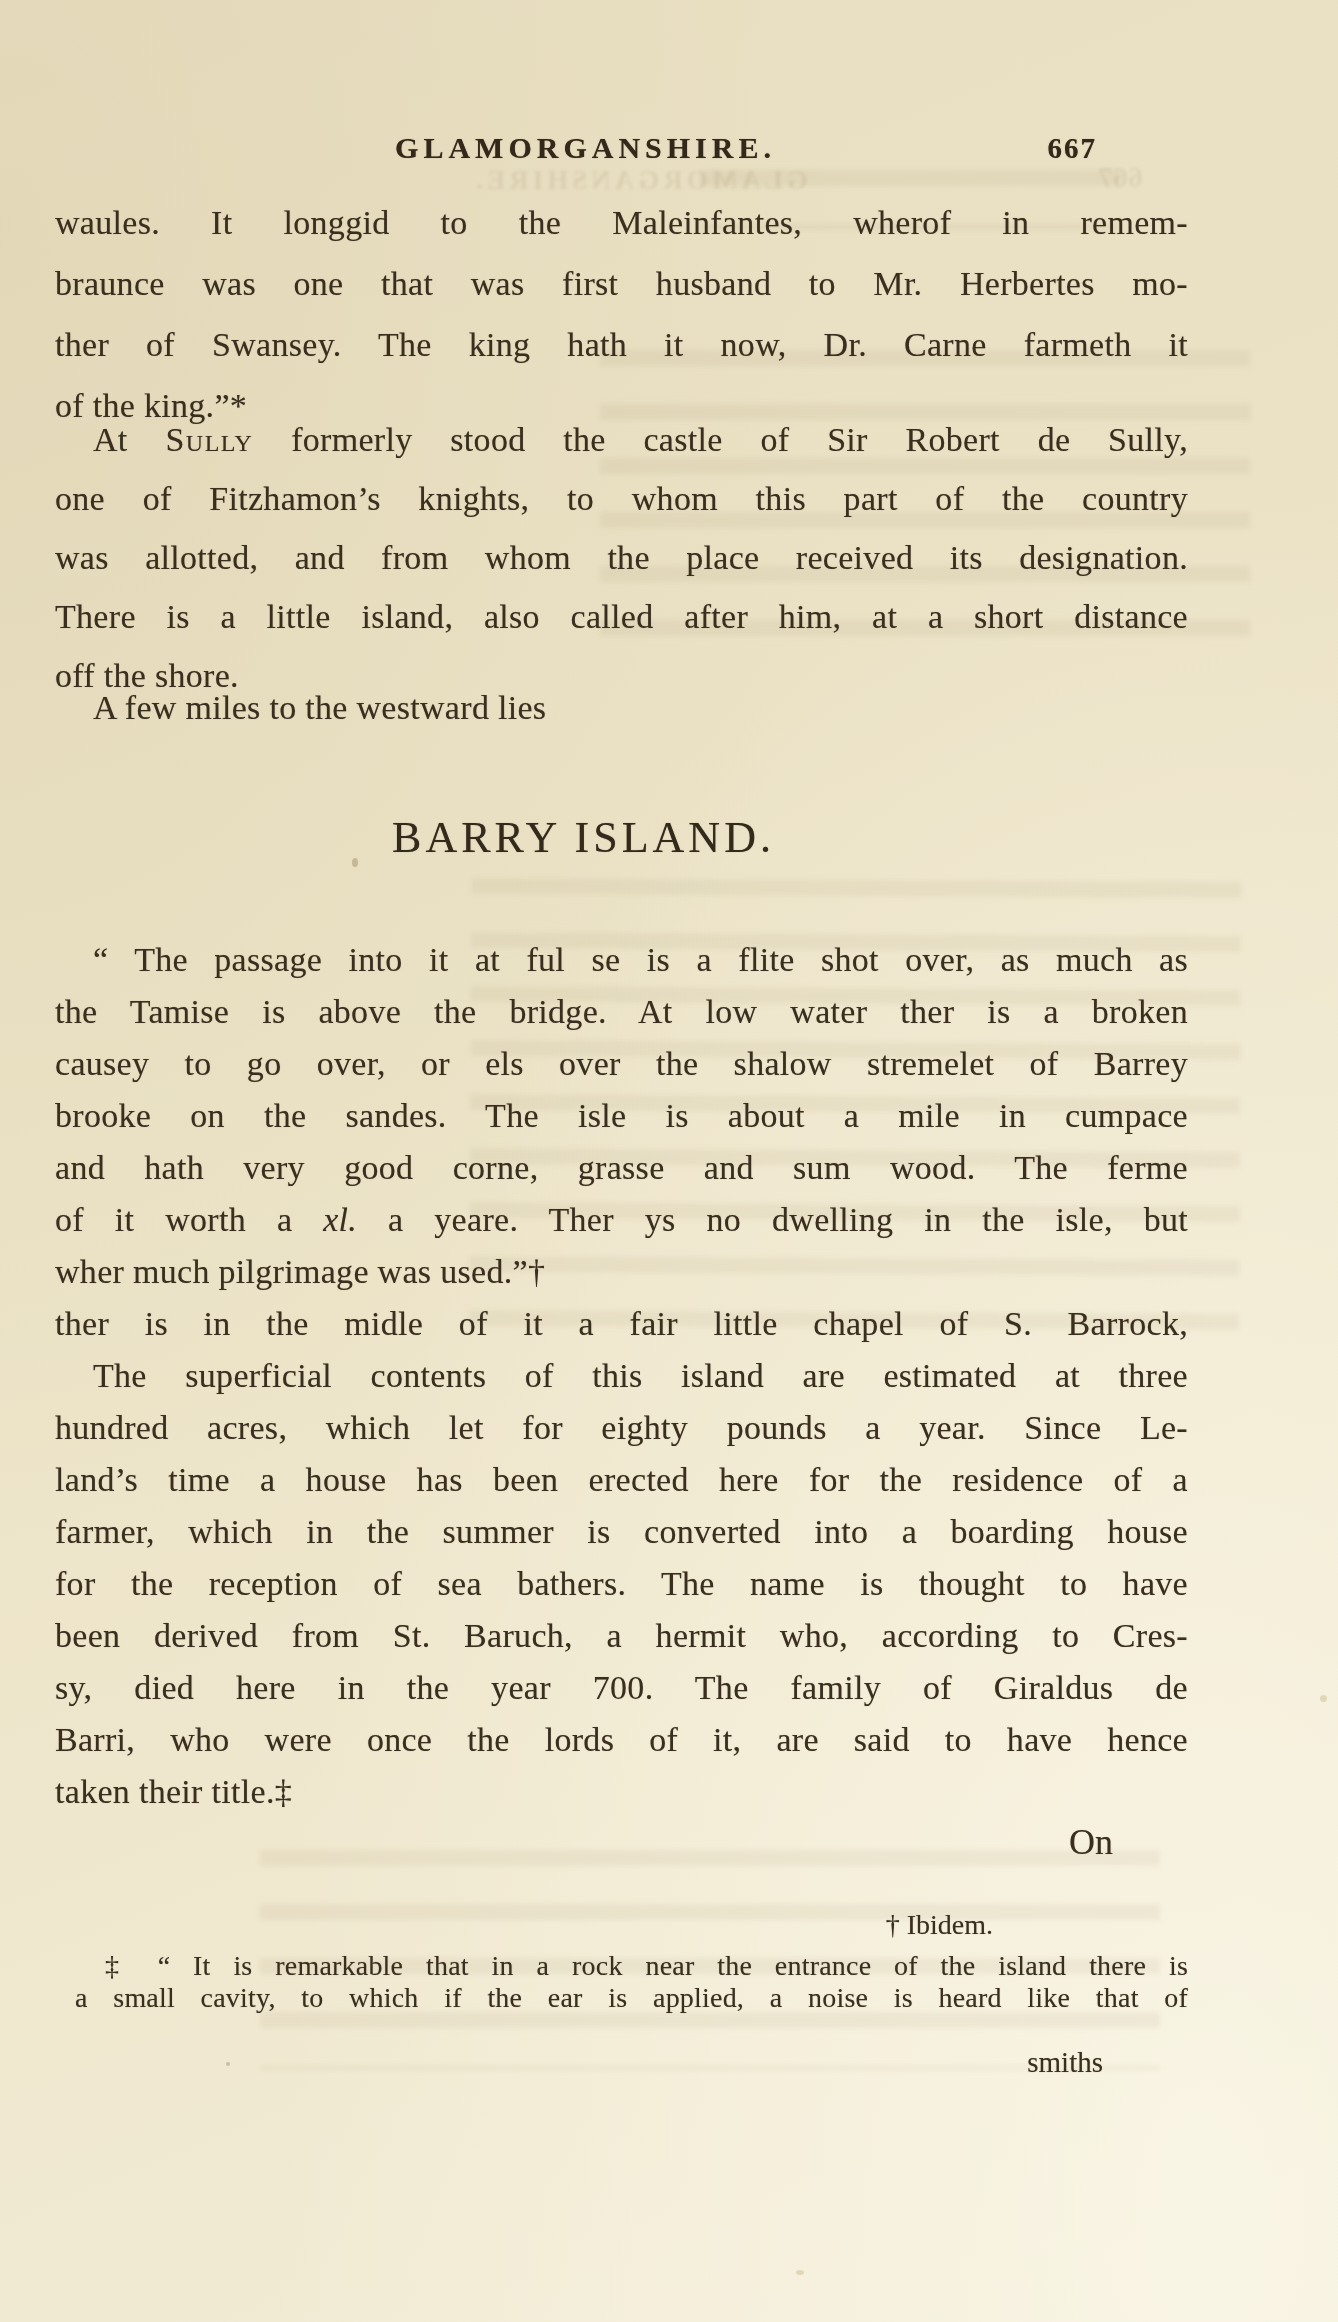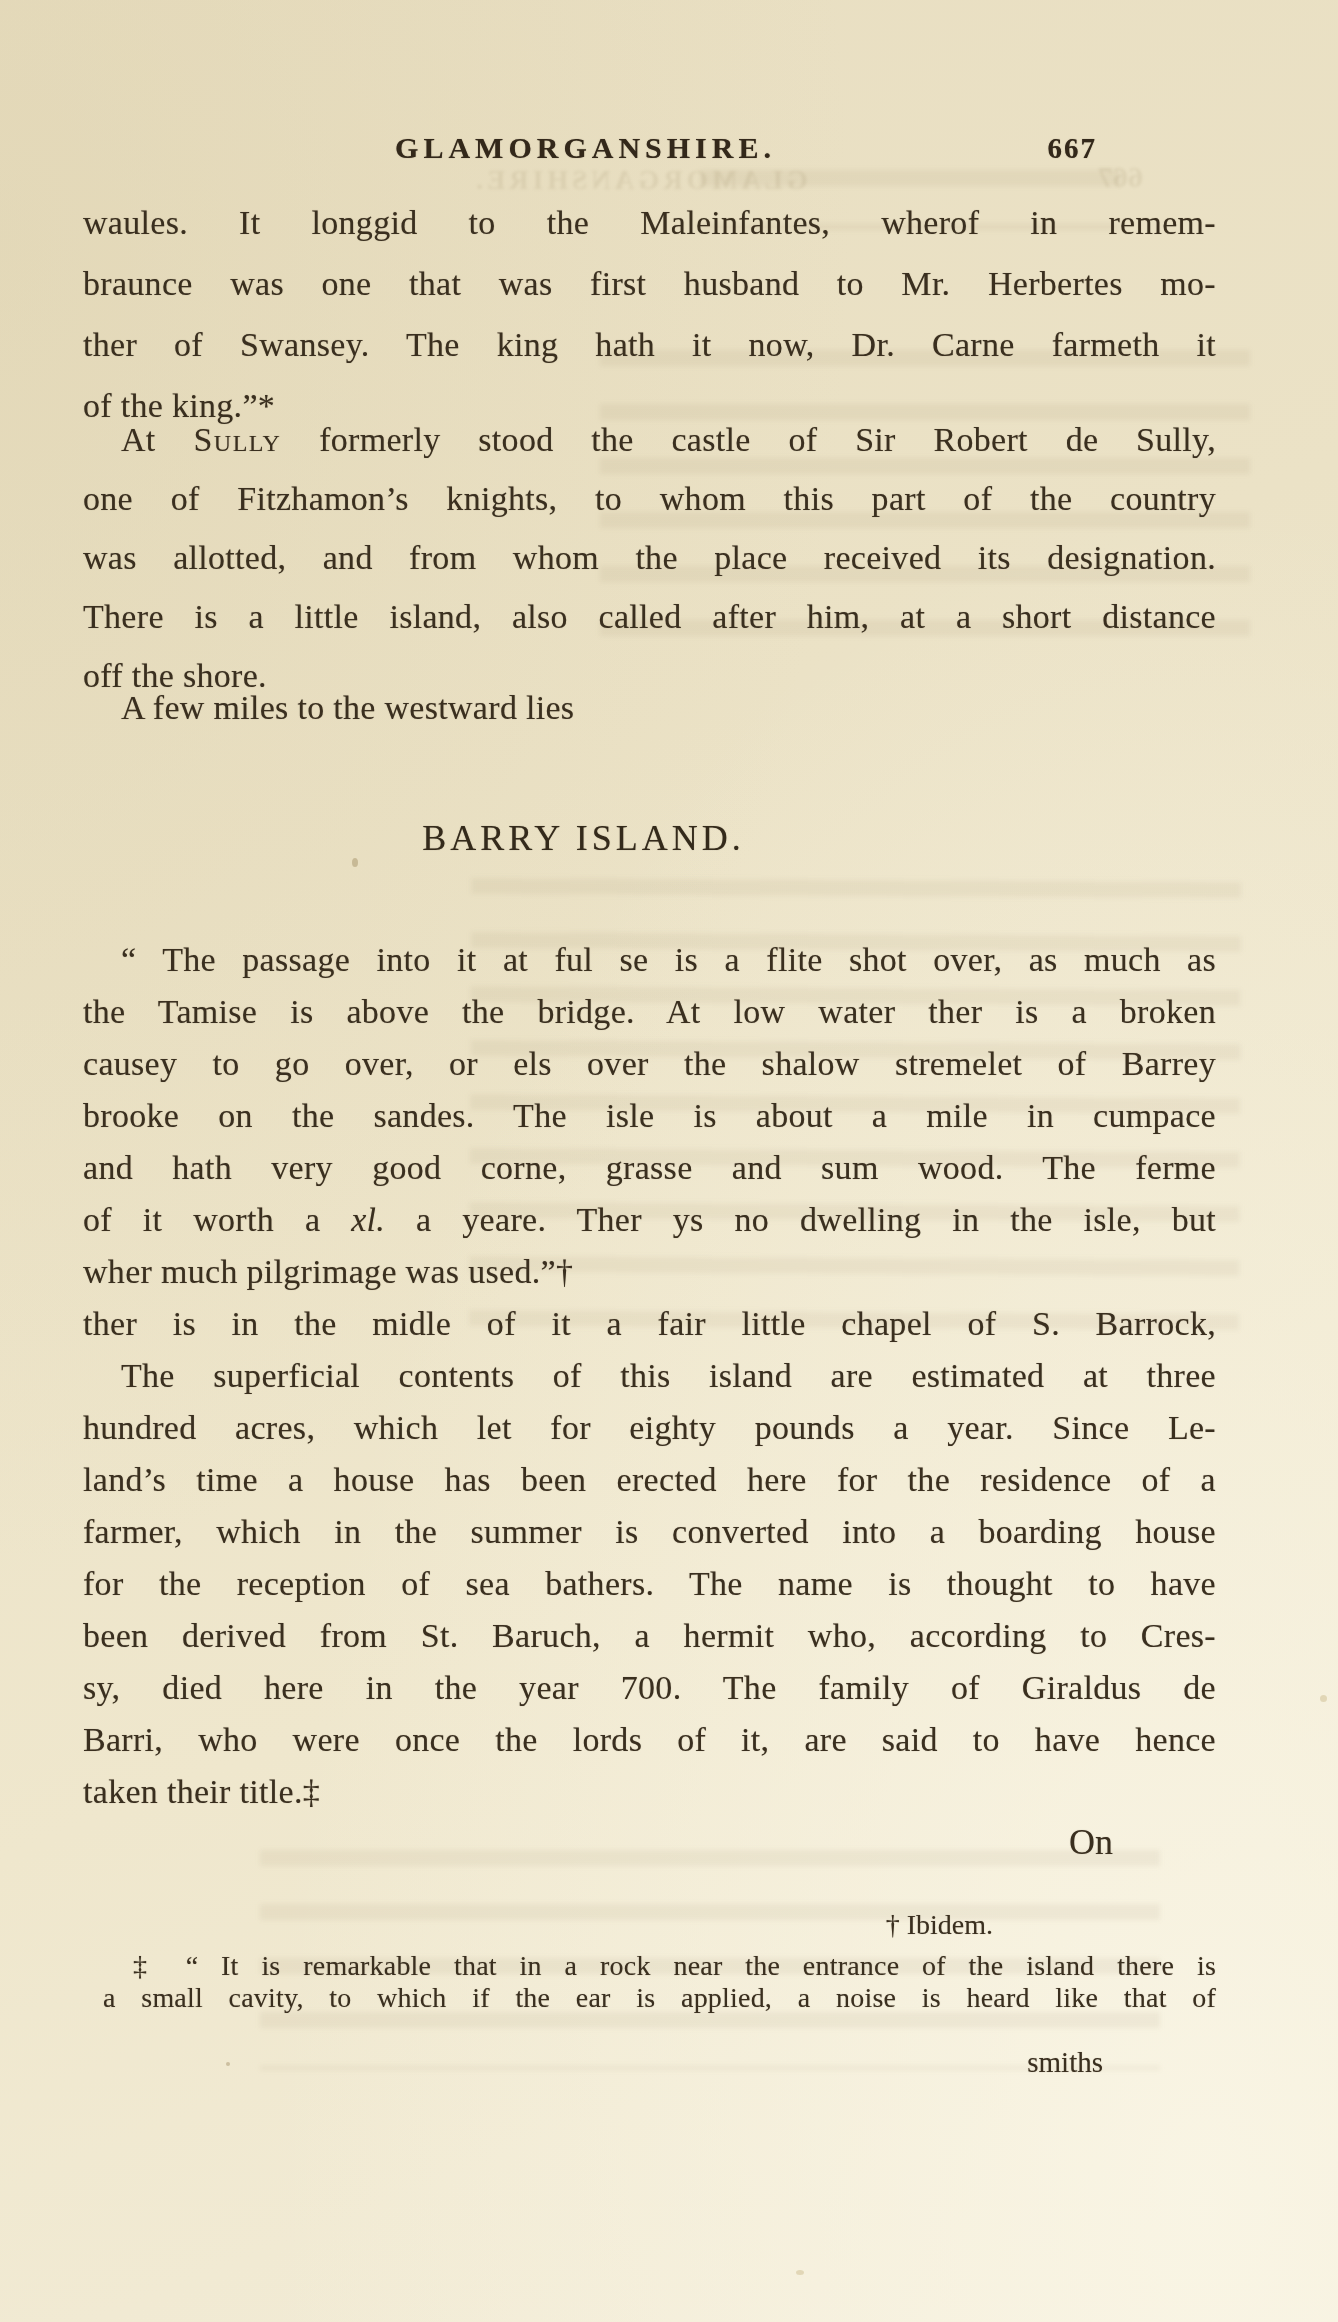--- a/index.html
+++ b/index.html
@@ -26,37 +26,37 @@
     position:absolute;right:91px;top:0;font-size:29px;font-weight:bold;color:#33281a;
     text-shadow:0 0 1px rgba(51,40,26,.5);letter-spacing:2px;
   }
   .ghost{
     position:absolute;transform:scaleX(-1);color:#8d7c54;opacity:.14;
     filter:blur(1.6px);font-weight:bold;pointer-events:none;
   }
   .ghost-title{left:360px;top:165px;width:560px;text-align:center;font-size:27px;letter-spacing:4px;}
   .ghost-number{left:1098px;top:160px;font-size:30px;}
   
-  .para{position:absolute;left:55px;width:1133px;font-size:34px;letter-spacing:.3px;margin-left:28px;}
+  .para{position:absolute;left:55px;width:1133px;font-size:34px;letter-spacing:.3px;}
   .para .line{display:block;}
   .para .line.just{text-align:justify;text-align-last:justify;}
   .para .line.no-just{text-align:left;}
   .para .line.indent{text-indent:38px;}
   .p1{top:192px;line-height:61px;}
   .p2{top:410px;line-height:59px;}
   .p3{top:678px;line-height:59px;}
   .p4{top:934px;line-height:52px;}
   .p5{top:1350px;line-height:52px;}
   .smallcaps{font-variant:small-caps;letter-spacing:1.5px;}
   .italic{font-style:italic;}
   
   .section-heading{
     position:absolute;left:55px;top:810px;width:1133px;margin:0;text-align:center;
     transform:translateX(-38px);
-    font-size:36px;font-weight:normal;letter-spacing:4px;color:#342a1b;
+    font-size:44px;font-weight:normal;letter-spacing:4px;color:#342a1b;
     text-shadow:0 0 1px rgba(52,42,27,.45);line-height:56px;
   }
   
   .catchword-mid{position:absolute;top:1820px;right:225px;font-size:36px;line-height:44px;}
   .catchword-end{position:absolute;top:2042px;right:235px;font-size:29px;line-height:40px;}
   
   .footnote-row{
     position:absolute;left:55px;top:1905px;width:1133px;display:flex;
     font-size:28px;line-height:40px;
   }

